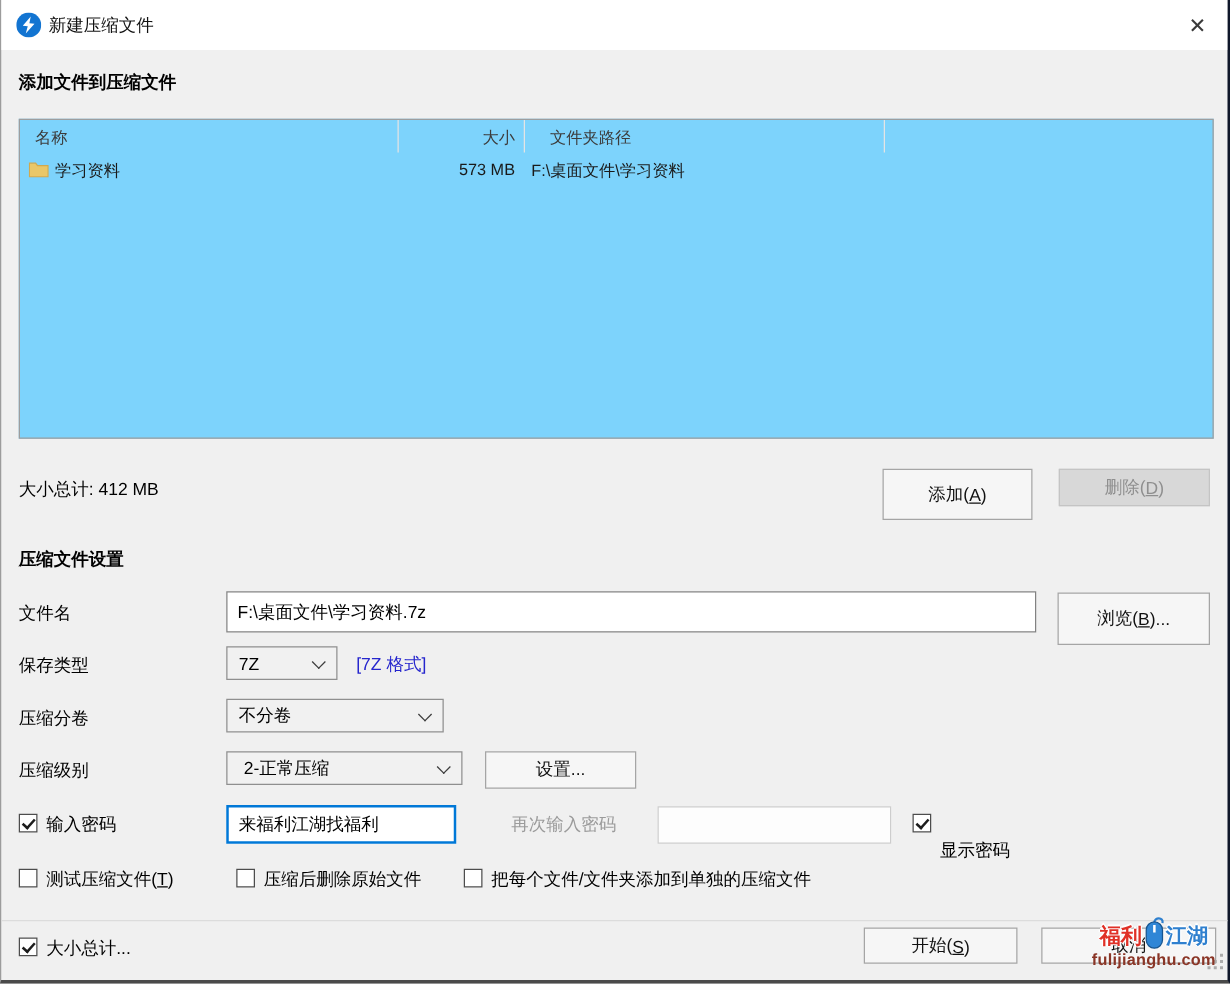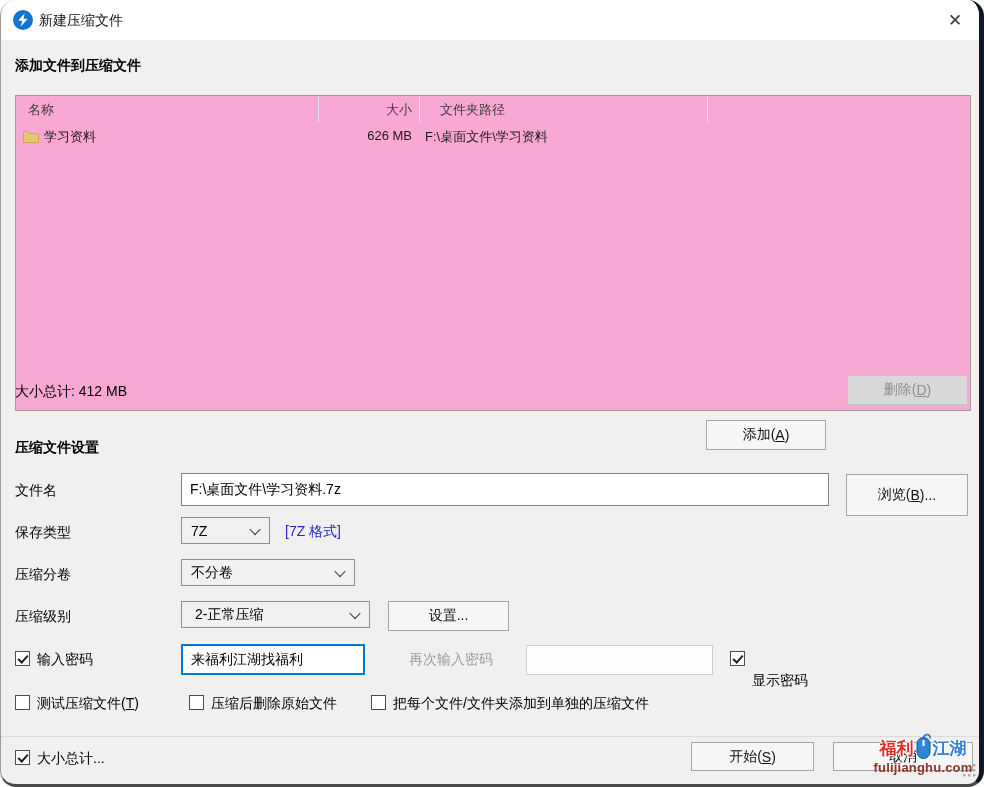--- a/index.html
+++ b/index.html
@@ -1,30 +1,30 @@
 <!DOCTYPE html>
 <html><head>
 <meta charset="utf-8">
 <style>
   html,body{margin:0;padding:0;background:#fff;}
   *{font-family:"Liberation Sans",sans-serif;}
   .window{
     position:relative;width:984px;height:787px;background:#f0f0f0;
-    box-sizing:border-box;border-left:1px solid #9c9c9c;border-right:5px solid #0f172a;
-    border-bottom:3px solid #4a4a4a;overflow:hidden;border-radius:16px;
+    box-sizing:border-box;border-left:1px solid #9c9c9c;border-right:2px solid #0f172a;
+    border-bottom:3px solid #4a4a4a;overflow:hidden;
   }
   .titlebar{position:absolute;left:0;top:0;width:100%;height:40px;background:#ffffff;}
   .title-text{position:absolute;left:38px;top:12px;font-size:14px;color:#111;}
   .app-icon{position:absolute;left:12px;top:10px;width:20px;height:20px;}
   .close-btn{position:absolute;right:2px;top:0;width:44px;height:40px;display:flex;
     align-items:center;justify-content:center;font-size:17px;color:#3a3a3a;cursor:pointer;}
   .section-h{position:absolute;font-size:14px;font-weight:bold;color:#000;white-space:nowrap;}
   .lbl{position:absolute;font-size:14px;color:#000;white-space:nowrap;line-height:16px;}
   .lbl.gray{color:#9b9b9b;}
-  .listbox{position:absolute;left:14px;top:95px;width:956px;height:316px;background:#f9a8d4;
+  .listbox{position:absolute;left:14px;top:95px;width:956px;height:256px;background:#7dd3fc;
     border:1px solid #9d9d9d;box-sizing:border-box;}
   .col-sep{position:absolute;top:0;width:1px;height:26px;background:#e4e4e4;}
   .hdr{position:absolute;top:5px;font-size:13px;color:#3c3c3c;white-space:nowrap;}
   .cell{position:absolute;top:32px;font-size:13px;color:#1a1a1a;white-space:nowrap;}
   .btn{position:absolute;background:#f6f6f6;border:1px solid #a5a5a5;box-sizing:border-box;
     font-size:14px;color:#111;display:flex;align-items:center;justify-content:center;
     white-space:nowrap;cursor:pointer;}
   .btn.disabled{background:#d8d8d8;border-color:#c4c4c4;color:#8f8f8f;cursor:default;}
   .ak{text-decoration:underline;}
   .combo{position:absolute;background:#f1f1f1;border:1px solid #8f8f8f;box-sizing:border-box;
@@ -78,28 +78,28 @@
     <div class="hdr" style="left:300px;width:96px;text-align:right;">大小</div>
     <div class="hdr" style="left:424px;">文件夹路径</div>
 
     <div>
       <span style="position:absolute;left:7px;top:33px;">
         <svg width="16" height="13" viewBox="0 0 16 13">
           <path d="M0.5 1.5 h5 l1.5 2 h8.5 v9 h-15 z" fill="#e9c768" stroke="#cfa94f" stroke-width="1"></path>
         </svg>
       </span>
       <div class="cell" style="left:28px;">学习资料</div>
-      <div class="cell" style="left:300px;width:96px;text-align:right;">626 MB</div>
+      <div class="cell" style="left:300px;width:96px;text-align:right;">573 MB</div>
       <div class="cell" style="left:409px;">F:\桌面文件\学习资料</div>
     </div>
   </div>
 
   <div class="lbl" style="left:14px;top:383px;">大小总计: 412 MB</div>
 
-  <div class="btn" style="left:705px;top:375px;width:120px;height:30px;margin-top:45px;">
+  <div class="btn" style="left:705px;top:375px;width:120px;height:41px;">
     <span>添加(</span>
       <span class="ak">A</span>
       <span>)</span>
   </div>
   <div class="btn disabled" style="left:846px;top:375px;width:121px;height:30px;">
     <span>删除(</span>
       <span class="ak">D</span>
       <span>)</span>
   </div>
 

